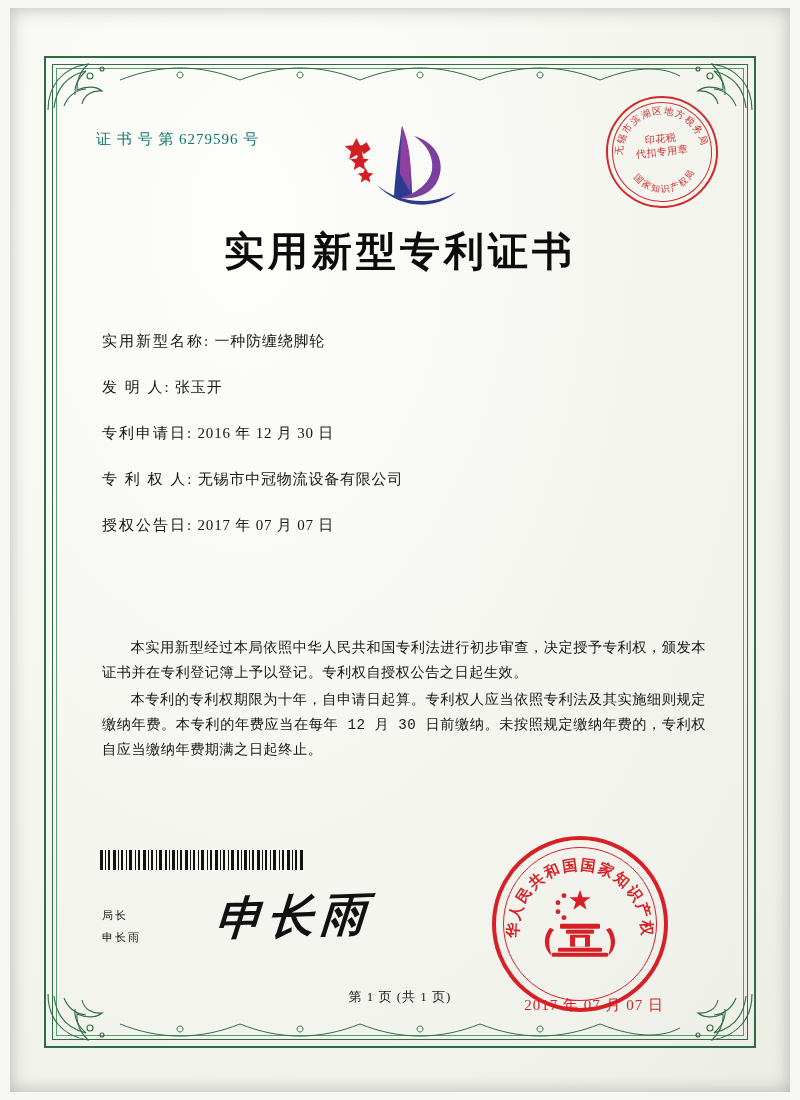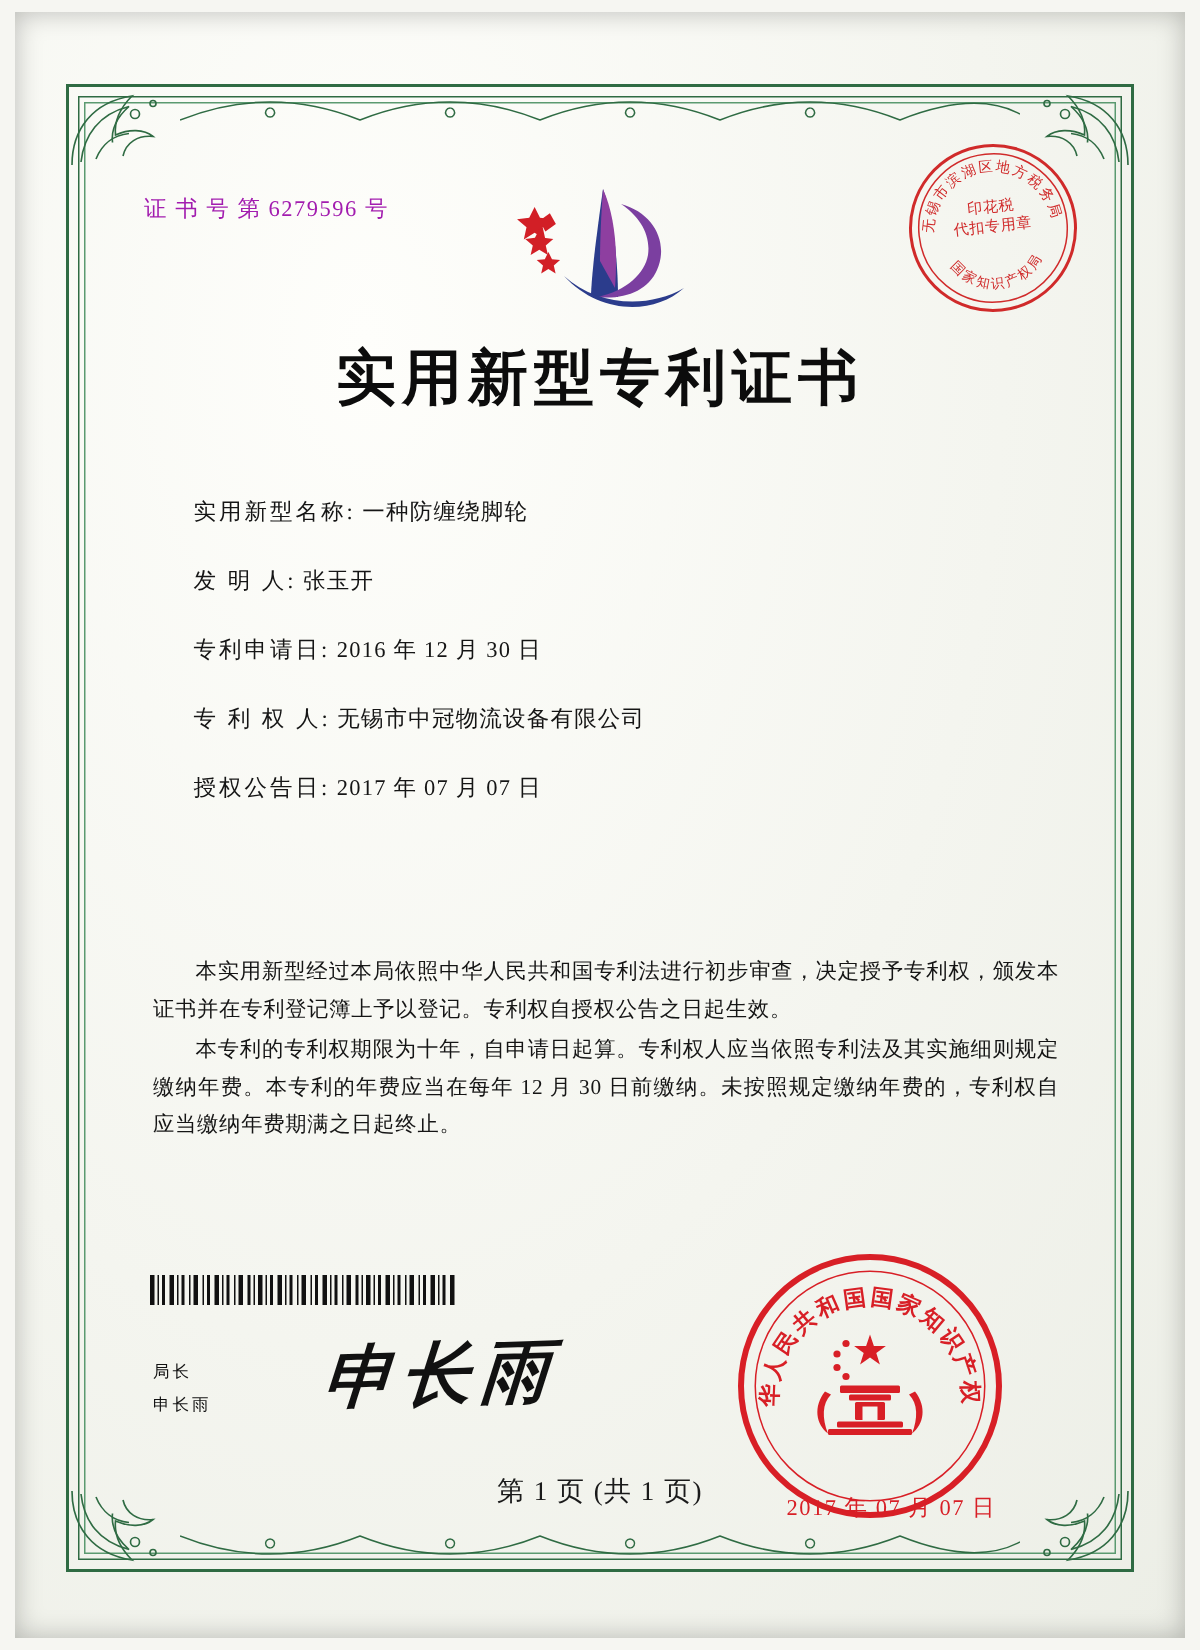--- a/index.html
+++ b/index.html
@@ -73,21 +73,21 @@
   .content {
     position: absolute;
     left: 88px; top: 96px; right: 88px; bottom: 88px;
   }
 
   .cert-no {
     position: absolute;
     left: 8px;
     top: 34px;
     font-size: 15px;
-    color: #a21caf;
+    color: #0f766e;
     letter-spacing: 1px;
     white-space: nowrap;
     text-align: right;
   }
 
   
   .logo {
     position: absolute;
     left: 252px;
     top: 22px;
@@ -145,37 +145,38 @@
     right: 10px;
     top: 236px;
   }
   .field {
     font-size: 15px;
     color: #151515;
     margin-bottom: 27px;
     letter-spacing: 0.6px;
     white-space: nowrap;
   }
-  .field .label { letter-spacing: 2px; margin-left: 27px; }
+  .field .label { letter-spacing: 2px; }
   .field .value { letter-spacing: 0.8px; text-align: right; }
 
   .paragraphs {
     position: absolute;
     left: 14px;
     right: 6px;
     top: 540px;
     font-size: 14.2px;
     line-height: 25px;
     color: #151515;
     text-align: justify;
     letter-spacing: 0.5px;
   }
   .paragraphs p {
     margin: 0 0 2px 0;
     text-indent: 2em;
+    font-family: Liberation Mono, monospace;
   }
 
   
   .barcode {
     position: absolute;
     left: 12px;
     top: 754px;
     width: 205px;
     height: 20px;
     overflow: hidden;
@@ -245,21 +246,21 @@
     color: #d81f26;
     letter-spacing: 1px;
     white-space: nowrap;
   }
 
   .footer {
     position: absolute;
     left: 0; right: 0;
     bottom: 6px;
     text-align: center;
-    font-size: 18px;
+    font-size: 13px;
     color: #1a1a1a;
     letter-spacing: 1px;
   }
 </style>
 </head>
 <body>
 
 <div id="page">
   <div id="paper"></div>
 

